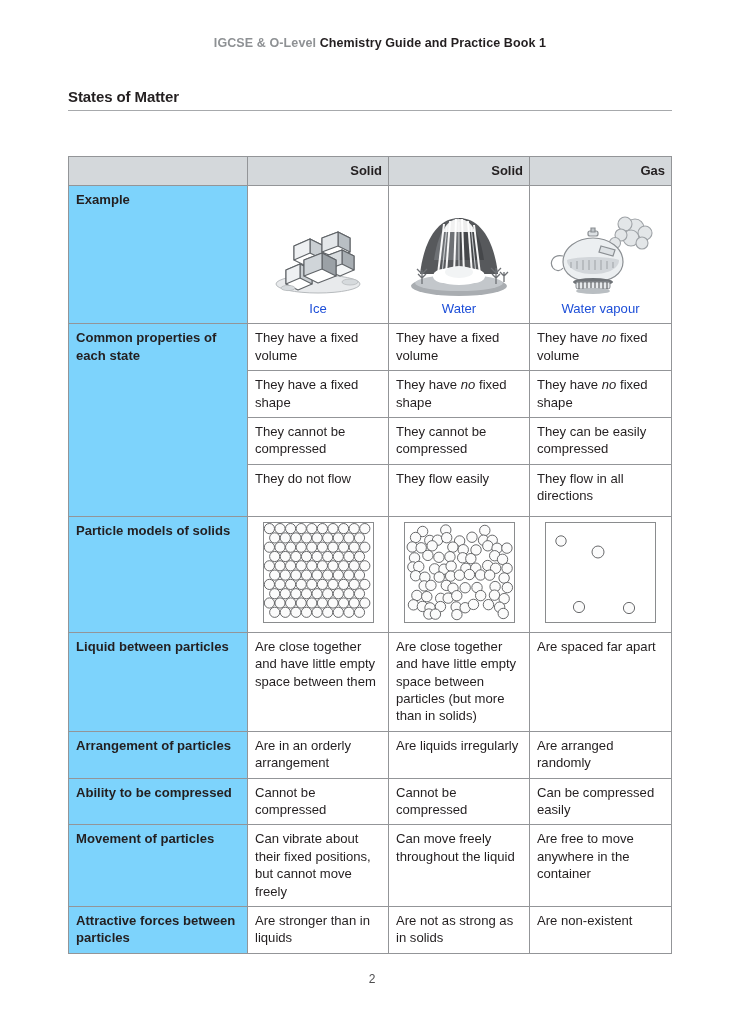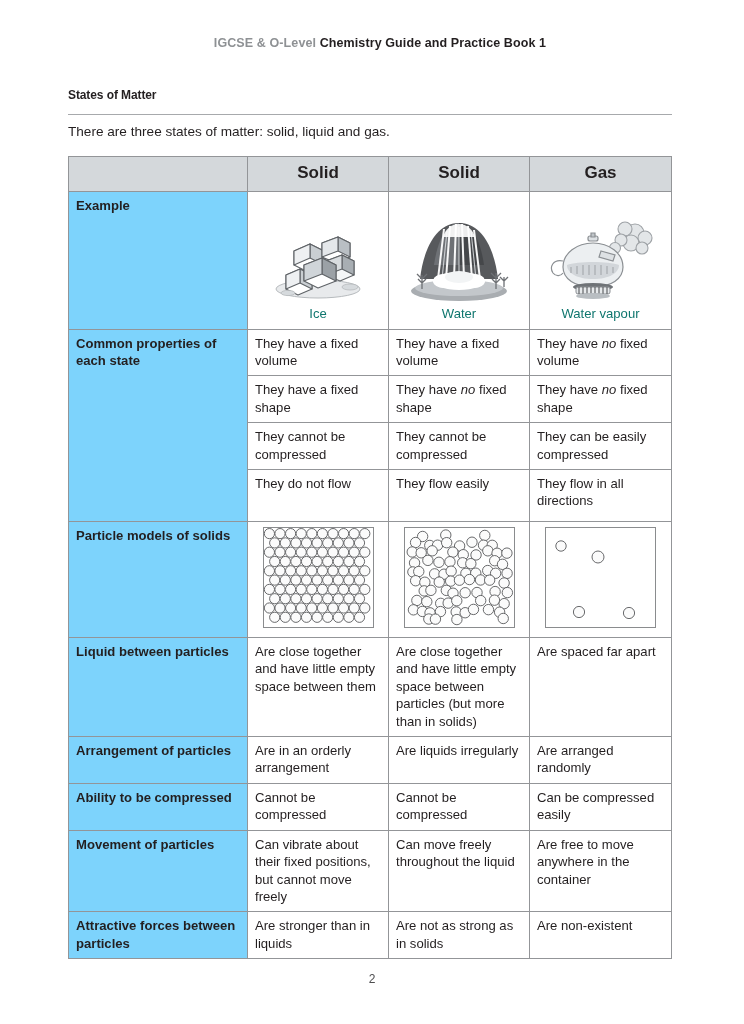--- a/index.html
+++ b/index.html
@@ -25,24 +25,24 @@
     white-space: nowrap;
   }
   .running-head .rh-light { color: #8e9194; font-weight: 700; }
   .running-head .rh-bold  { color: #231f20; font-weight: 700; }
 
   
   .section-heading {
     position: absolute;
     left: 68px; top: 88px;
     width: 604px;
-    font-size: 12px;
+    font-size: 15px;
     font-weight: 700;
     color: #231f20;
-    padding-bottom: 12px;
+    padding-bottom: 5px;
     border-bottom: 1.5px solid #a7a9ac;
     letter-spacing: -0.1px;
   }
   .intro-line {
     position: absolute;
     left: 68px; top: 124px;
     width: 604px;
     font-size: 13.6px;
     color: #231f20;
   }
@@ -66,23 +66,23 @@
   table.states th, table.states td {
     border: 1px solid #939598;
     vertical-align: top;
     padding: 5px 7px 6px 7px;
     font-size: 13.1px;
     line-height: 1.33;
     color: #231f20;
   }
   table.states thead th {
     background: #d4d8db;
-    text-align: center;
+    text-align: right;
     font-weight: 700;
-    font-size: 17px;
+    font-size: 13px;
     padding: 5px 6px 6px 6px;
     height: 14px;
   }
   table.states thead th.blank { background: #d4d8db; }
   td.rowlabel, th.rowlabel {
     font-weight: 700;
     text-align: left;
     background: #7dd3fc;
   }
   td.cell i { }
@@ -98,21 +98,21 @@
     display: flex;
     flex-direction: column;
     align-items: center;
     justify-content: flex-end;
     height: 100%;
   }
   .illus svg { display: block; }
   .illus .caption {
     font-size: 13.1px;
     margin-top: 2px;
-    color: #0f766e;
+    color: #1d4ed8;
   }
 
   
   td.particle-cell {
     text-align: center;
     padding: 8px 4px 9px 4px;
     height: 104px;
   }
   .pbox {
     width: 109px;
@@ -139,21 +139,20 @@
 <body>
 
 <div class="page">
 
   <div class="running-head">
     <span class="rh-light">IGCSE &amp; O-Level</span>
     <span class="rh-bold">Chemistry Guide and Practice Book 1</span>
   </div>
 
   <div class="section-heading">States of Matter</div>
-  <div class="intro-line">There are three states of matter: solid, liquid and gas.</div>
 
   <div class="tbl-wrap">
     <table class="states">
       <colgroup>
         <col class="c0">
           <col class="c1">
           <col class="c2">
           <col class="c3">
       </colgroup>
       <thead>

